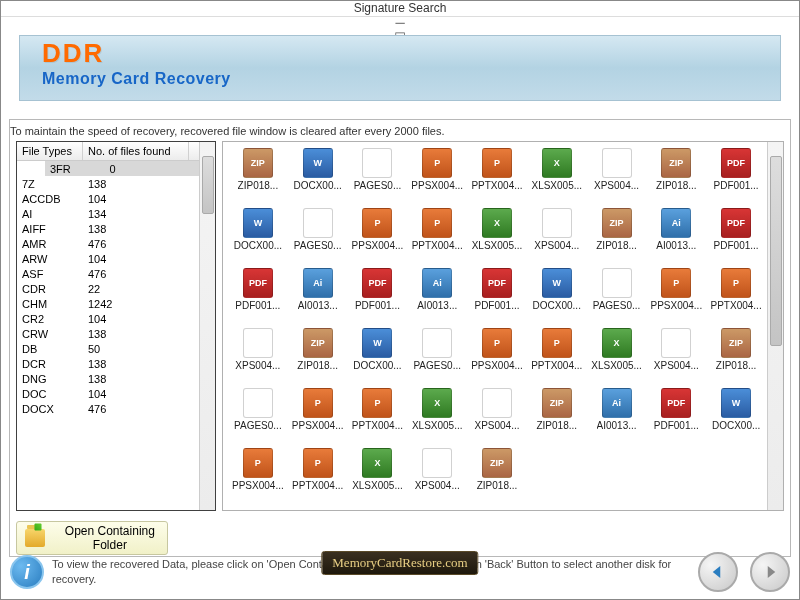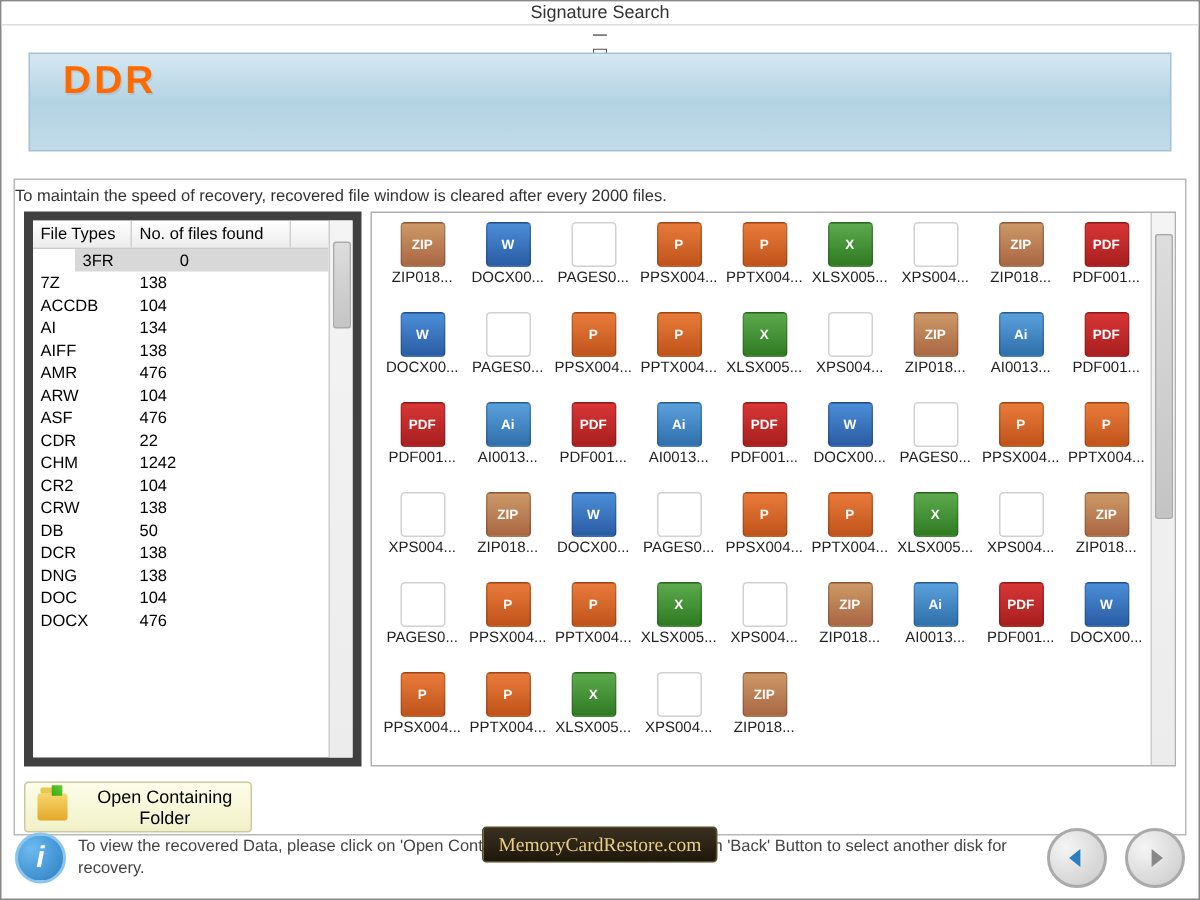--- a/index.html
+++ b/index.html
@@ -11,21 +11,21 @@
 .titlebar .winbtn { width: 40px; height: 22px; display: flex; align-items: center; justify-content: center; color: #555; font-size: 13px; cursor: pointer; }
 
 .banner { height: 66px; background: linear-gradient(to bottom,#d5e8f2 0%,#b3d3e3 50%,#c2dbe9 100%); border: 1px solid #a6c2d2; margin: 18px; position: relative; padding-left: 22px; }
 .brand { font-size: 26px; font-weight: 900; color: #ff6a00; letter-spacing: 2px; line-height: 30px; padding-top:2px; text-shadow: 1px 1px 0 rgba(0,0,0,0.08); }
 .subtitle { font-size: 16px; color: #1766c7; font-weight: 600; letter-spacing: 0.5px; margin-top: 2px; }
 
 .content { margin: 0 8px; border: 1px solid #b8b8b8; height: 438px; position: relative; background:#fff; }
 .info-bar { text-align: left; font-size: 11px; color: #333; padding: 5px 0 4px; }
 .panels { display: flex; height: 370px; padding: 0 6px; gap: 6px; }
 
-.left-box { width: 225px; border: 6px solid #404040; display:flex; }
+.left-box { width: 200px; border: 1px solid #404040; display:flex; }
 .ft-table { flex:1; overflow:hidden; }
 .ft-head { display: flex; background: linear-gradient(#fff,#ececec); border-bottom: 1px solid #ccc; }
 .ft-head div { padding: 3px 5px; font-size: 11px; border-right: 1px solid #d0d0d0; }
 .ft-col1 { width: 66px; }
 .ft-col2 { width: 106px; }
 .ft-row { display: flex; font-size: 11px; }
 .ft-row div { padding: 1.5px 5px; }
 .ft-row .c1 { width: 66px; }
 .ft-row .c2 { width: 106px; }
 .ft-row.sel { background: #d8d8d8; margin-left: 28px; }
@@ -71,20 +71,21 @@
 <div class="titlebar">
   <div class="app-icon"></div>
   <div class="title">Signature Search</div>
   <div class="winbtn">─</div>
   <div class="winbtn">☐</div>
   <div class="winbtn">✕</div>
 </div>
 
 <div class="banner">
   <div class="brand">DDR</div>
+  <div class="subtitle">Memory Card Recovery</div>
 </div>
 
 <div class="content">
   <div class="info-bar">To maintain the speed of recovery, recovered file window is cleared after every 2000 files.</div>
 
   <div class="panels">
     <div class="left-box">
       <div class="ft-table">
         <div class="ft-head">
           <div class="ft-col1">File Types</div>

